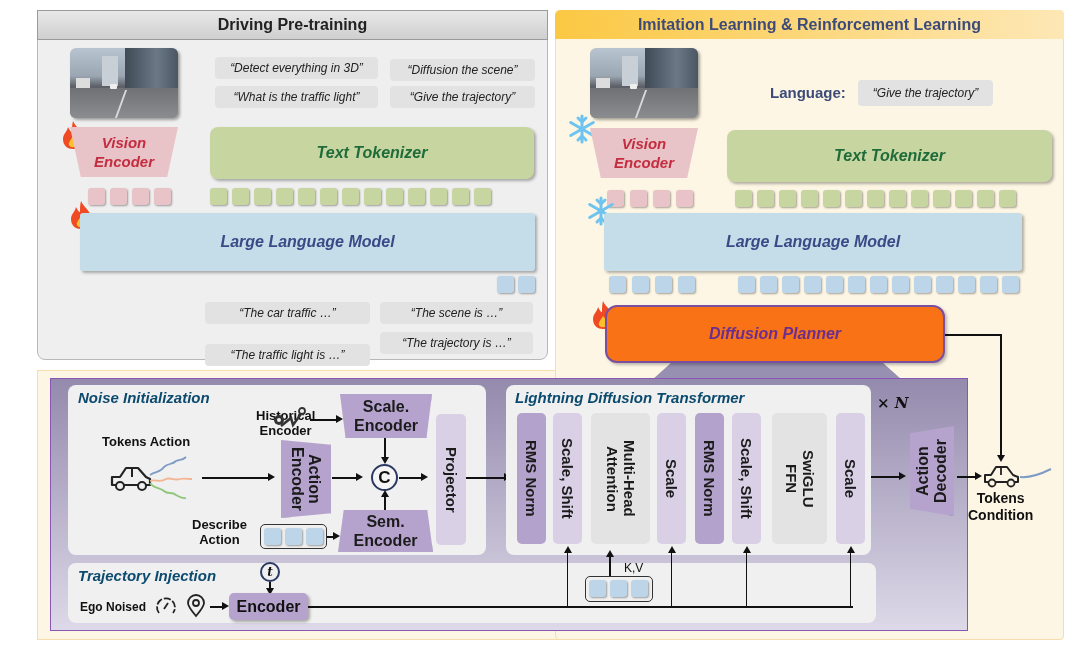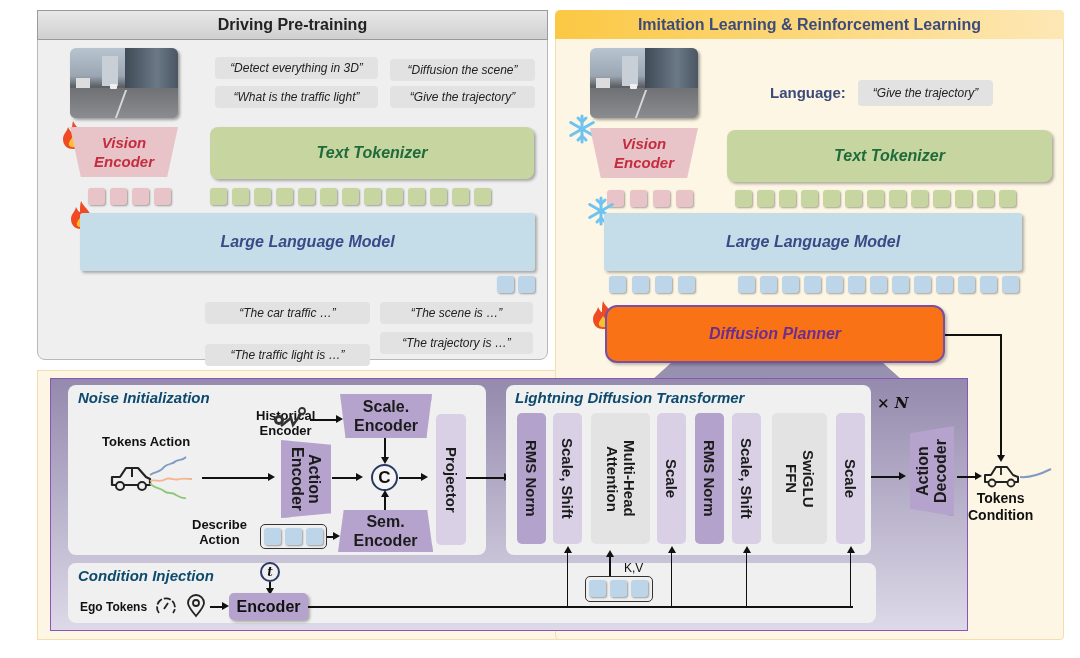--- a/index.html
+++ b/index.html
@@ -337,26 +337,26 @@
   <circle cx="9" cy="23" r="3.5" fill="#fdf6e4" stroke="#222" stroke-width="1.8"></circle>
   <circle cx="28" cy="23" r="3.5" fill="#fdf6e4" stroke="#222" stroke-width="1.8"></circle>
   <path d="M37 17 C48 18 58 14 68 9" fill="none" stroke="#7f9cc4" stroke-width="2"></path>
 </svg>
 <div class="abs lbl" style="left:968px; top:490px; font-size:14px; line-height:17px;">
   <div>Tokens</div>
   <div>Condition</div>
 </div>
 
 <div class="abs inner-panel" style="left:68px; top:563px; width:808px; height:60px;"></div>
-<div class="abs section-title" style="left:78px; top:567px;">Condition Injection</div>
+<div class="abs section-title" style="left:78px; top:567px;">Trajectory Injection</div>
 <div class="abs" style="left:260px; top:562px; width:20px; height:20px; border:2px solid #2b3a64; border-radius:50%; display:flex; align-items:center; justify-content:center; font-family:'DejaVu Serif', serif; font-style:italic; font-weight:bold; font-size:12px; color:#111;">t</div>
 <div class="linev" style="left:269px; top:582px; height:8px;"></div>
 <div class="arr-d" style="left:266px; top:588px;"></div>
 
-<div class="abs lbl" style="left:80px; top:600px; font-size:12px;">Ego Tokens</div>
+<div class="abs lbl" style="left:80px; top:600px; font-size:12px;">Ego Noised</div>
 <svg class="abs" style="left:154px; top:594px; width:24px; height:24px;" viewBox="0 0 24 24">
   <path d="M5 19 A9 9 0 1 1 19 19" fill="none" stroke="#222" stroke-width="1.8" stroke-dasharray="7 2"></path>
   <line x1="10" y1="15" x2="14" y2="9" stroke="#222" stroke-width="1.8"></line>
 </svg>
 <svg class="abs" style="left:186px; top:594px; width:20px; height:24px;" viewBox="0 0 20 24">
   <path d="M10 22 C4 15 2 12 2 9 A8 8 0 0 1 18 9 C18 12 16 15 10 22 Z" fill="none" stroke="#222" stroke-width="1.8"></path>
   <circle cx="10" cy="9" r="3" fill="none" stroke="#222" stroke-width="1.8"></circle>
 </svg>
 <div class="lineh" style="left:210px; top:606px; width:14px;"></div>
 <div class="arr-r" style="left:222px; top:602px;"></div>

